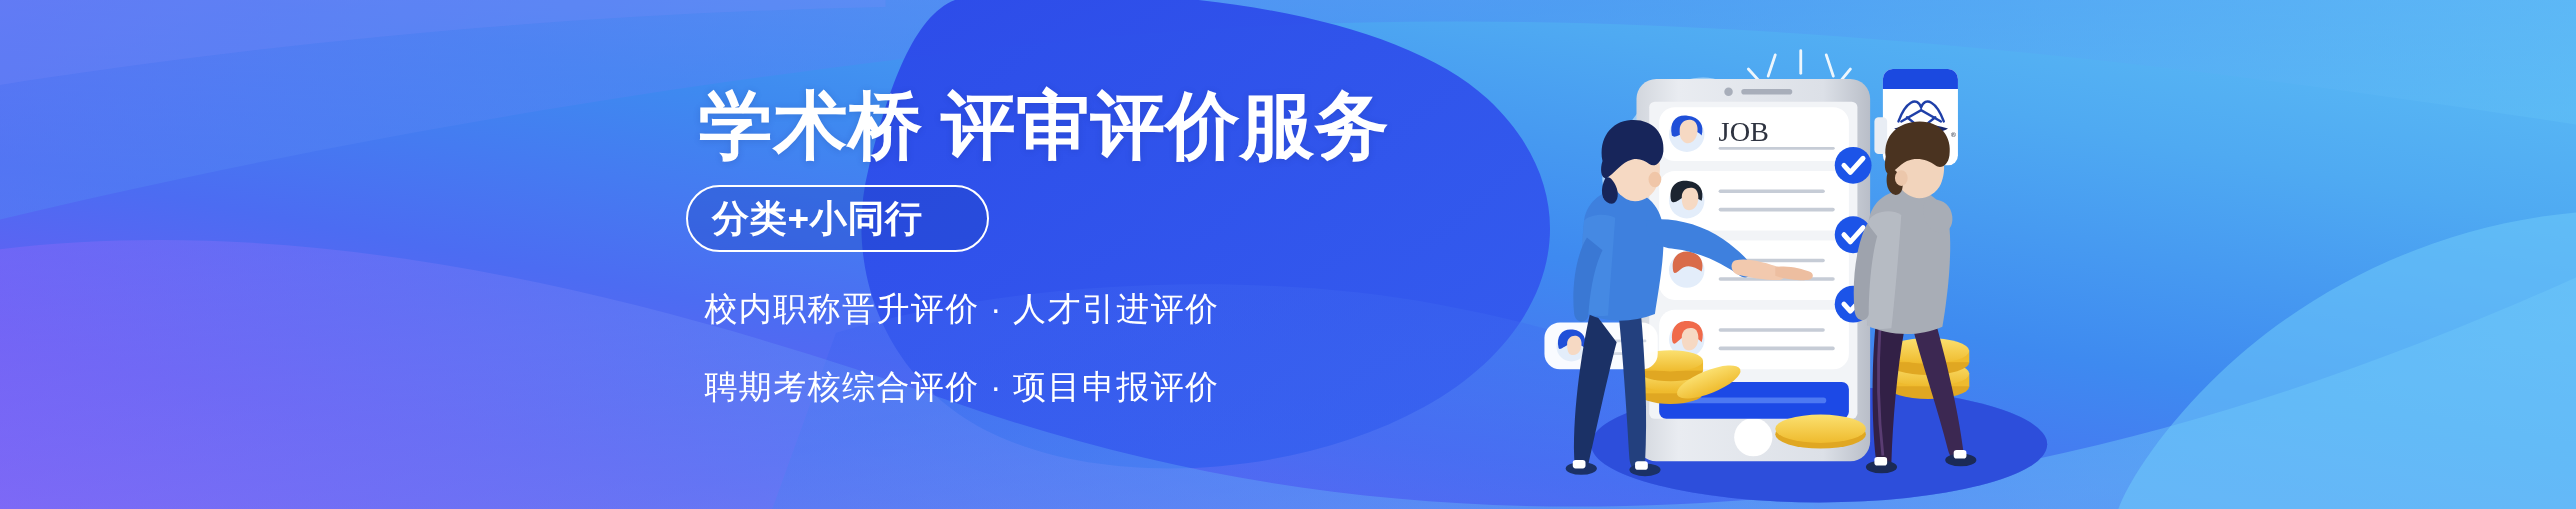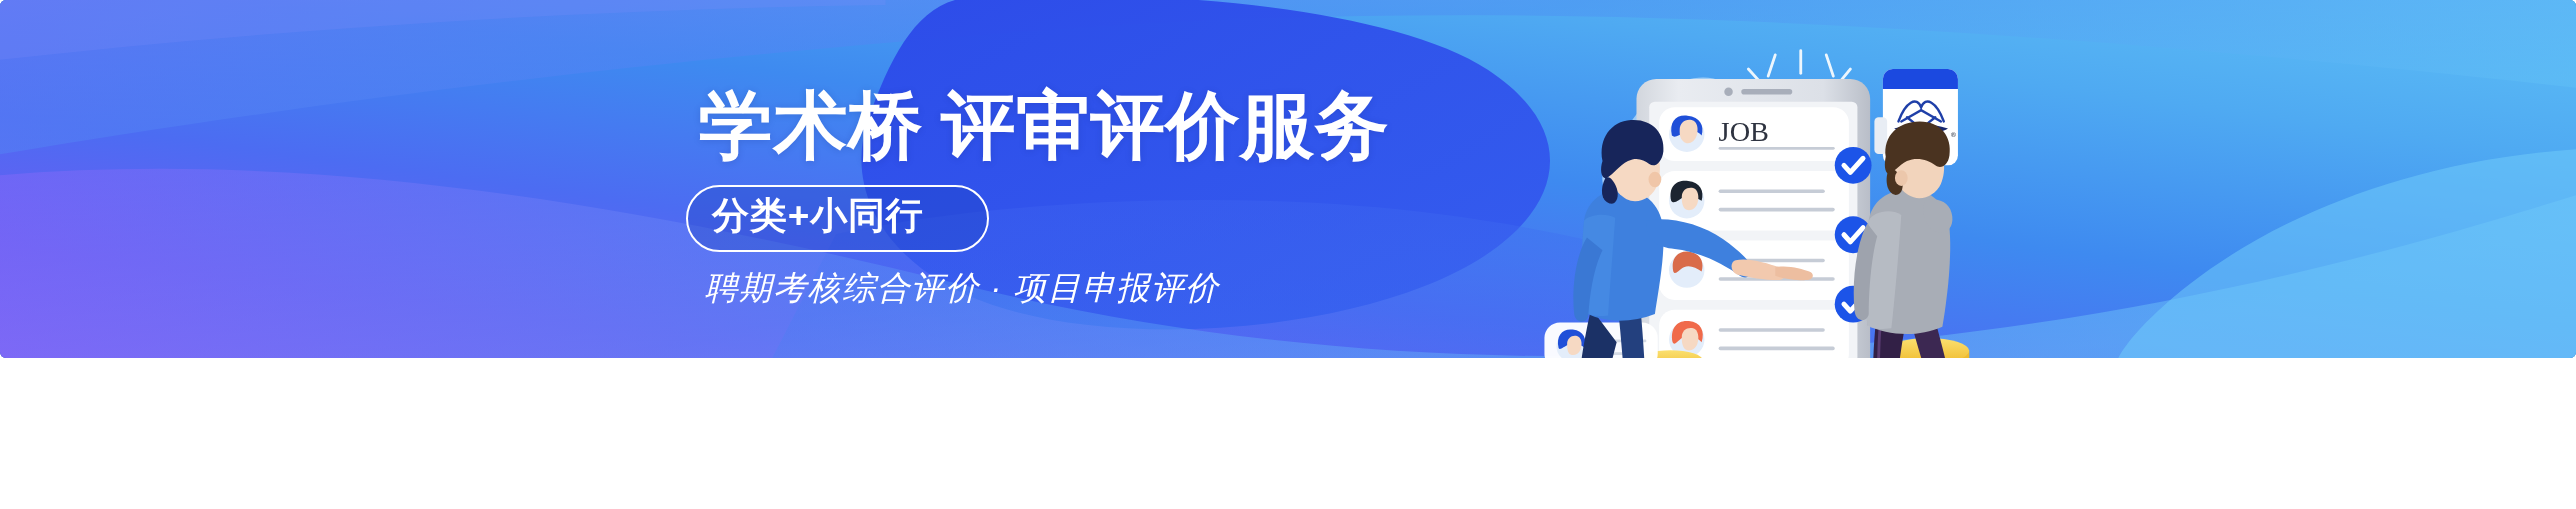--- a/index.html
+++ b/index.html
@@ -1,24 +1,23 @@
 <!DOCTYPE html>
 <html style="font-size:11.3px"><head>
 <meta charset="utf-8">
 <style>
   html,body{margin:0;padding:0;background:#fff;}
   body{font-family:"Liberation Sans","DejaVu Sans",sans-serif;}
 
   #banner{
     position:relative;
     width:2576px;
-    height:358px;
+    height:509px;
     overflow:hidden;
     background:#0369a1;
-    border-radius:6px;
   }
 
   
   .bg-base{position:absolute;inset:0;}
   .bg-svg{position:absolute;inset:0;width:100%;height:100%;display:block;}
 
   
   #copy{
     position:absolute;
     left:686px;
@@ -43,42 +42,41 @@
     display:inline-flex;
     align-items:center;
     justify-content:center;
     height:67px;
     padding:0 24px;
     border:2.8px solid #ffffff;
     border-radius:35px;
     background:rgba(27,64,190,.34);
     white-space:nowrap;
     box-sizing:border-box;
-    font-family:Liberation Mono, monospace;
   }
   #pill .seg{
     color:#ffffff;
     font-size:37px;
     font-weight:700;
     line-height:1;
     letter-spacing:0.7px;
   }
   #pill .seg-gap{display:inline-block;width:40px;}
 
   .sub-line{
     color:#ffffff;
     font-size:33px;
     line-height:45px;
     font-weight:400;
     letter-spacing:1.4px;
     white-space:nowrap;
     margin-left:18.4px;
   }
   #sub1{margin-top:34px;}
-  #sub2{margin-top:13px;font-style:italic;}
+  #sub2{margin-top:13px;}
 
   
   #illustration{
     position:absolute;
     left:1523px;
     top:11px;
     width:581px;
     height:502px;
     z-index:15;
   }
@@ -143,20 +141,21 @@
 
   <div id="copy">
 
     <h1 id="title"><span>学术桥</span><span class="gap"></span><span>评审评价服务</span></h1>
 
     <div id="pill">
         <span class="seg">分类+小同行</span>
         <span class="seg-gap"></span>
       </div>
 
+    <p class="sub-line" id="sub1">校内职称晋升评价 · 人才引进评价</p>
     <p class="sub-line" id="sub2">聘期考核综合评价 · 项目申报评价</p>
   </div>
 
   <div id="illustration">
     <svg viewBox="0 0 820 709">
       <defs>
         <linearGradient id="phoneBody" x1="0" y1="0" x2="1" y2="0">
           <stop offset="0" stop-color="#D2D6DD"></stop>
           <stop offset="0.18" stop-color="#E9ECF1"></stop>
           <stop offset="0.80" stop-color="#DCE0E7"></stop>

